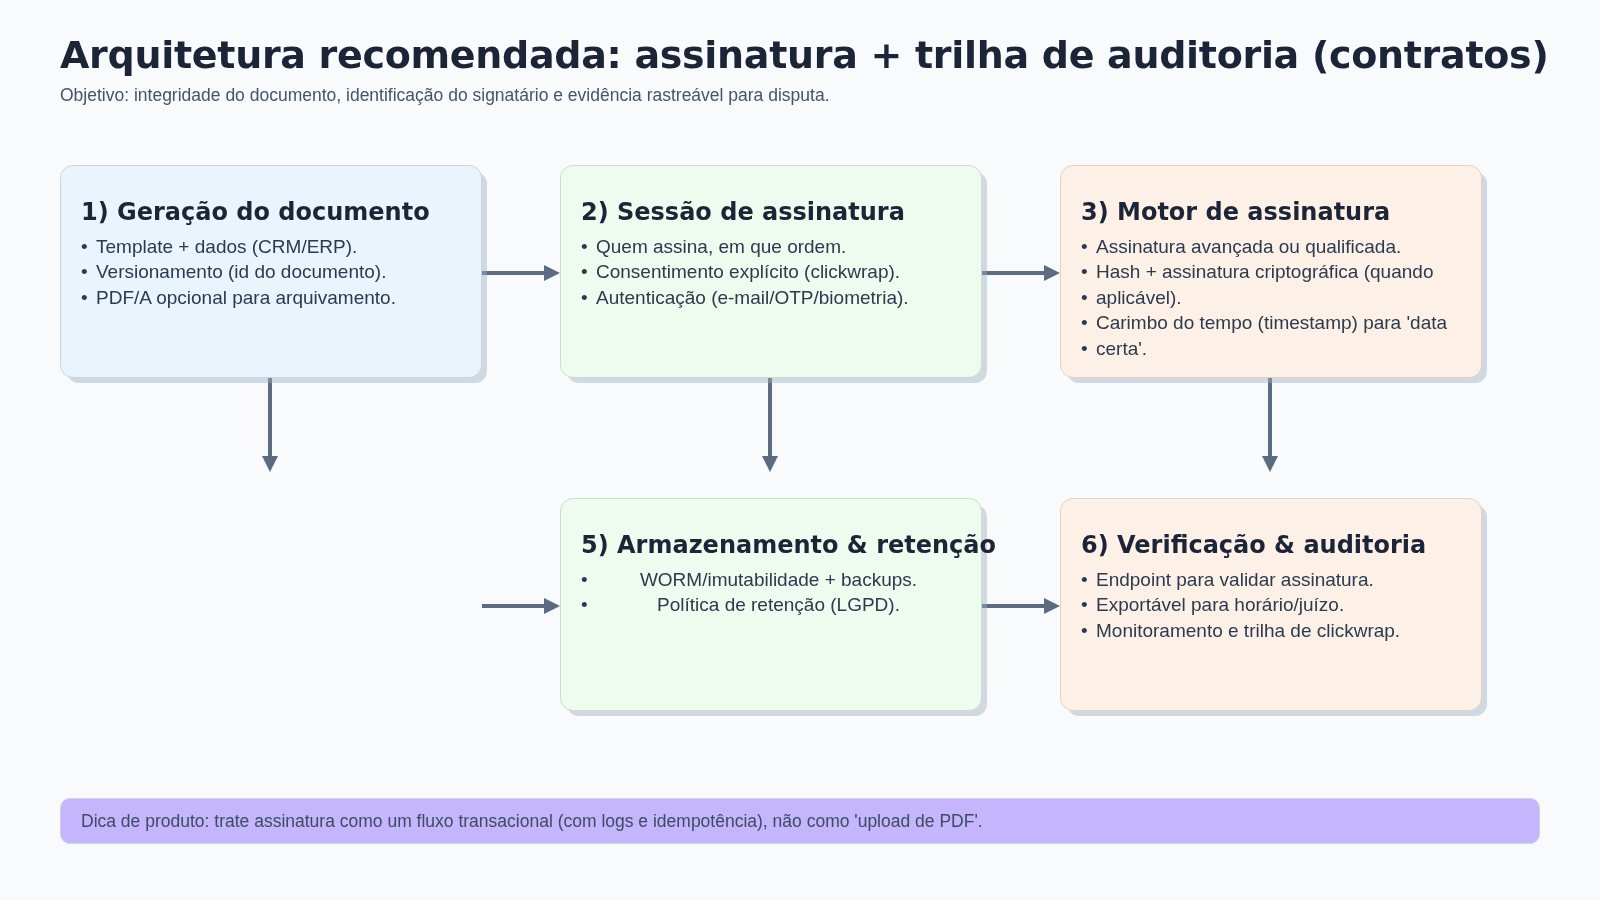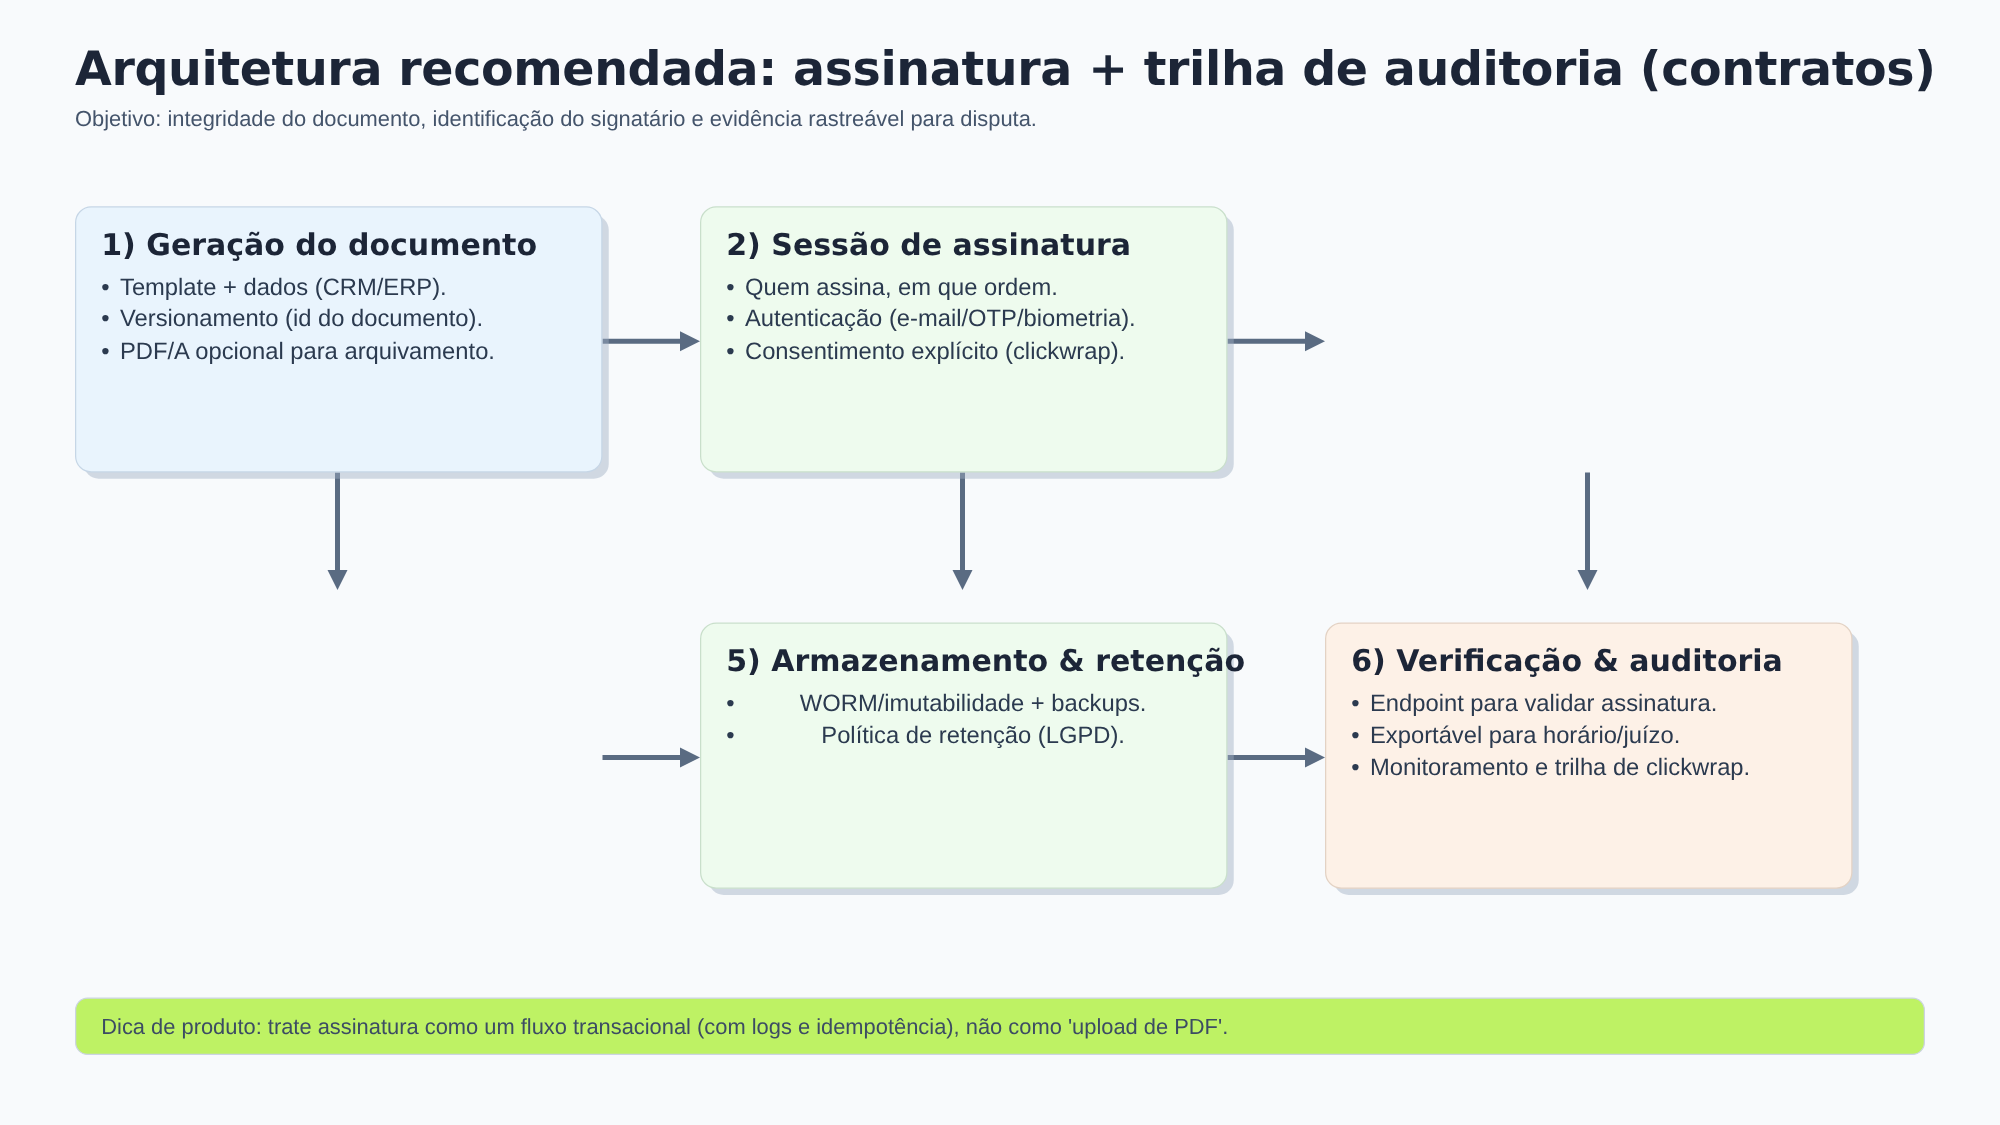--- a/index.html
+++ b/index.html
@@ -68,21 +68,21 @@
   .card.green  { background: #eefbee; border-color: #c9dfcb; }
   .card.orange { background: #fdf1e7; border-color: #e3d2c4; }
 
   .card-title {
     font-family: "DejaVu Sans", "Liberation Sans", sans-serif;
     font-size: 24px;
     font-weight: bold;
     color: #1c2537;
     white-space: nowrap;
     line-height: 1.15;
-    margin: 0 0 7px 0;
+    margin: 16px 0 7px 0;
   }
   .card-bullets {
     list-style: none;
     margin: 0;
     padding: 0;
   }
   .card-bullets li {
     font-family: "Liberation Sans", "DejaVu Sans", sans-serif;
     font-size: 19px;
     line-height: 25.5px;
@@ -115,21 +115,21 @@
   .arrow svg { display: block; overflow: visible; }
 
   
   #footer-note {
     position: absolute;
     left: 60px;
     top: 798px;
     width: 1480px;
     height: 46px;
     box-sizing: border-box;
-    background: #bef264;
+    background: #c4b5fd;
     border: 1.5px solid #ccd4e2;
     border-radius: 10px;
     display: flex;
     align-items: center;
     padding: 0 20px;
   }
   #footer-note-text {
     font-family: "Liberation Sans", "DejaVu Sans", sans-serif;
     font-size: 17.5px;
     color: #3c4c63;
@@ -201,25 +201,35 @@
       <li>Template + dados (CRM/ERP).</li>
       <li>Versionamento (id do documento).</li>
       <li>PDF/A opcional para arquivamento.</li>
     </ul>
   </div>
 
   <div class="card green" id="card-2">
     <div class="card-title">2) Sessão de assinatura</div>
     <ul class="card-bullets">
       <li>Quem assina, em que ordem.</li>
+      <li>Consentimento explícito (clickwrap).</li>
       <li>Autenticação (e-mail/OTP/biometria).</li>
-      <li>Consentimento explícito (clickwrap).</li>
-    </ul>
-  </div>
-
+    </ul>
+  </div>
+
+  <div class="card orange" id="card-3">
+    <div class="card-title">3) Motor de assinatura</div>
+    <ul class="card-bullets">
+      <li>Assinatura avançada ou qualificada.</li>
+      <li>Hash + assinatura criptográfica (quando</li>
+      <li>aplicável).</li>
+      <li>Carimbo do tempo (timestamp) para 'data</li>
+      <li>certa'.</li>
+    </ul>
+  </div>
 
 
   <div class="card green" id="card-5">
     <div class="card-title">5) Armazenamento &amp; retenção</div>
     <ul class="card-bullets">
       <li>WORM/imutabilidade + backups.</li>
       <li>Política de retenção (LGPD).</li>
     </ul>
   </div>
 

